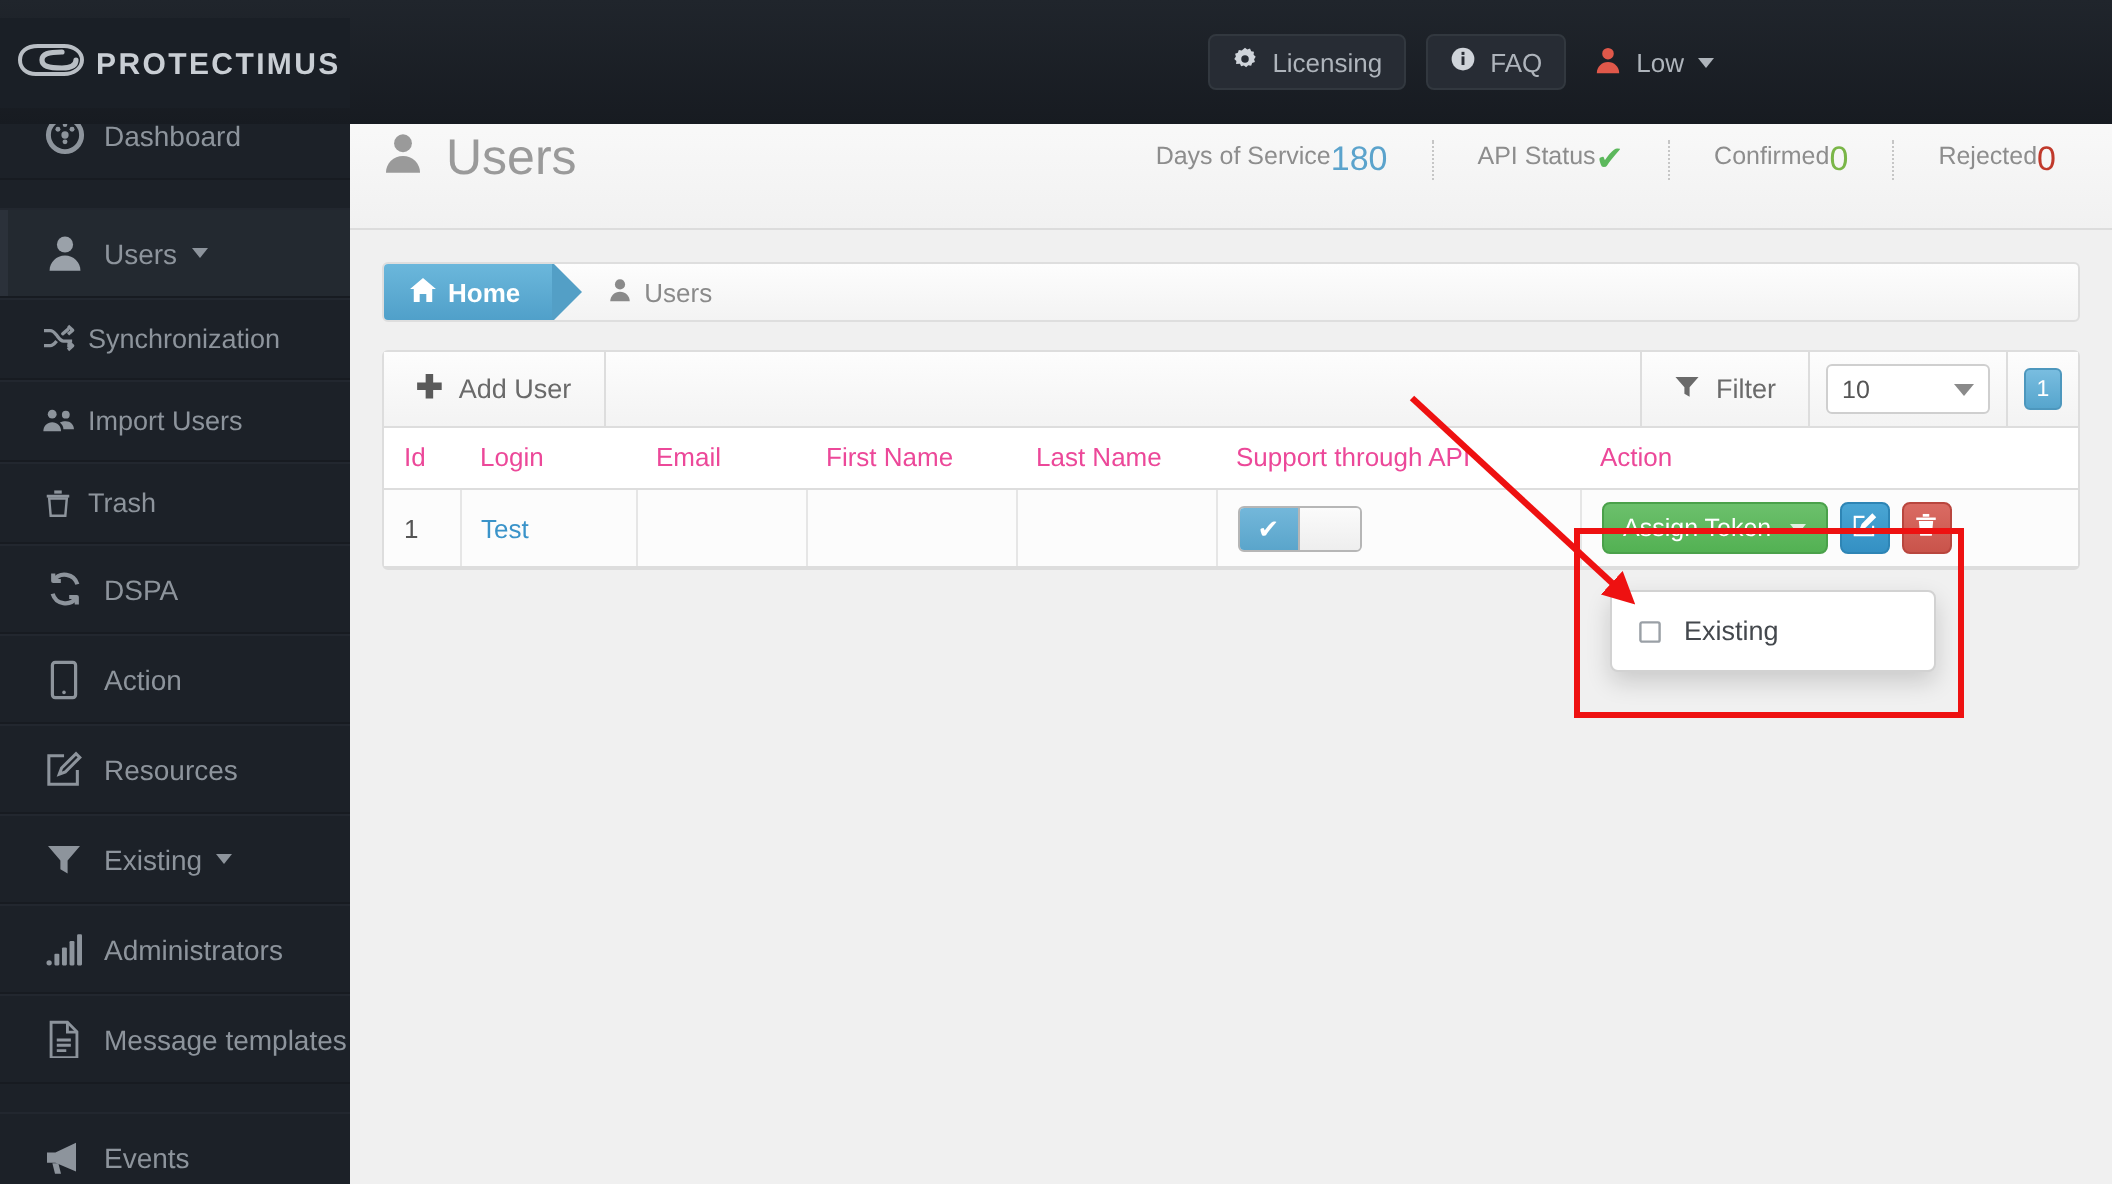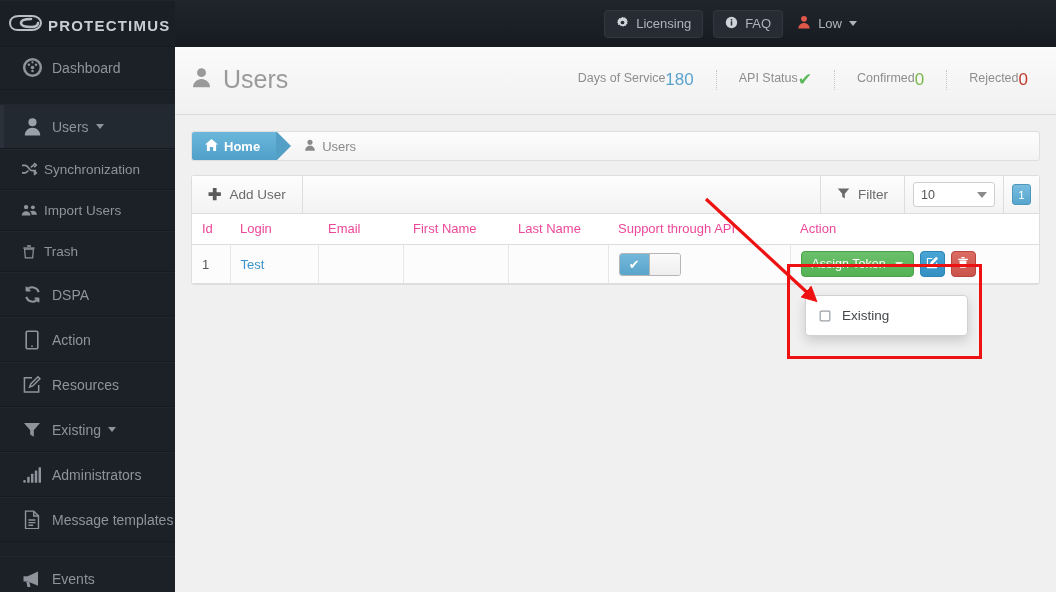--- a/index.html
+++ b/index.html
@@ -6,21 +6,21 @@
   html, body {
     width: 1056px; height: 592px;
     overflow: hidden;
     font-family: "Liberation Sans", sans-serif;
     background: #ffffff;
   }
 
   
   .topbar {
     position: absolute; top: 0; left: 0;
-    width: 1056px; height: 47px;
+    width: 1056px; height: 62px;
     background: #1b2027;
     background: linear-gradient(to bottom, #20252c 0%, #171b21 100%);
     display: flex; align-items: center;
     z-index: 40;
   }
   .brand {
     width: 175px; height: 45px;
     display: flex; align-items: center;
     padding-left: 8px;
     background: #1a1f26;

